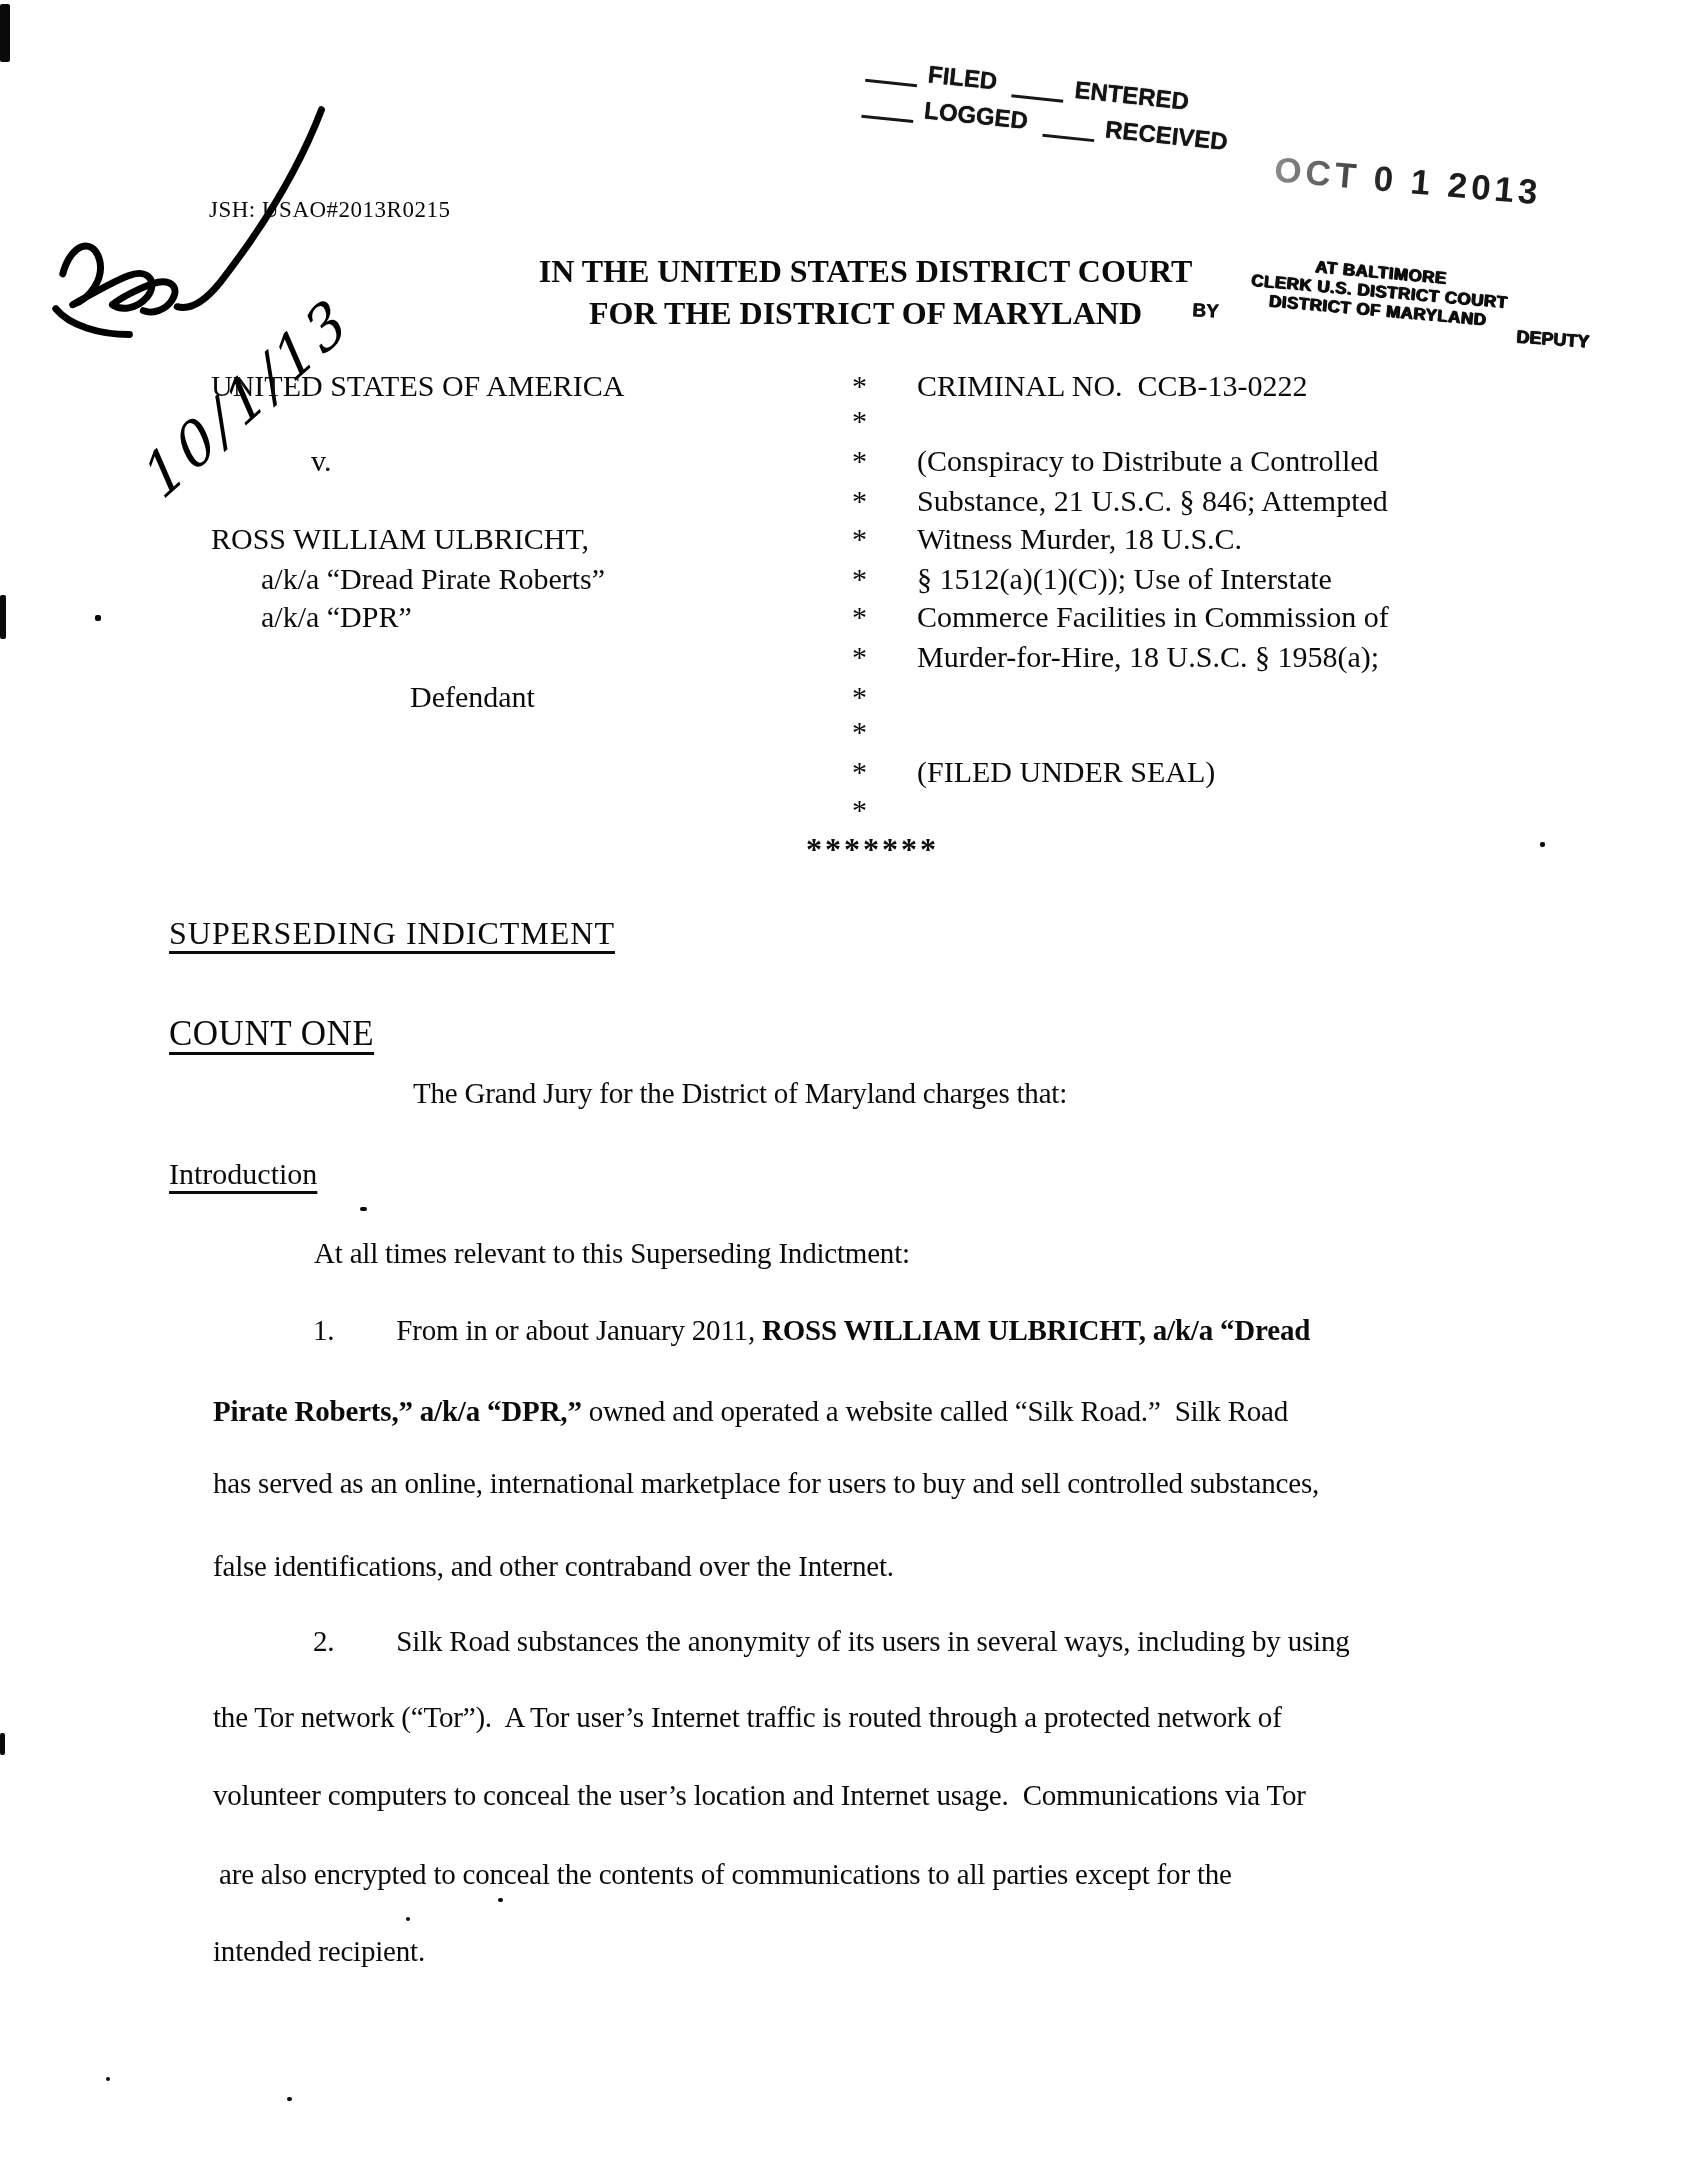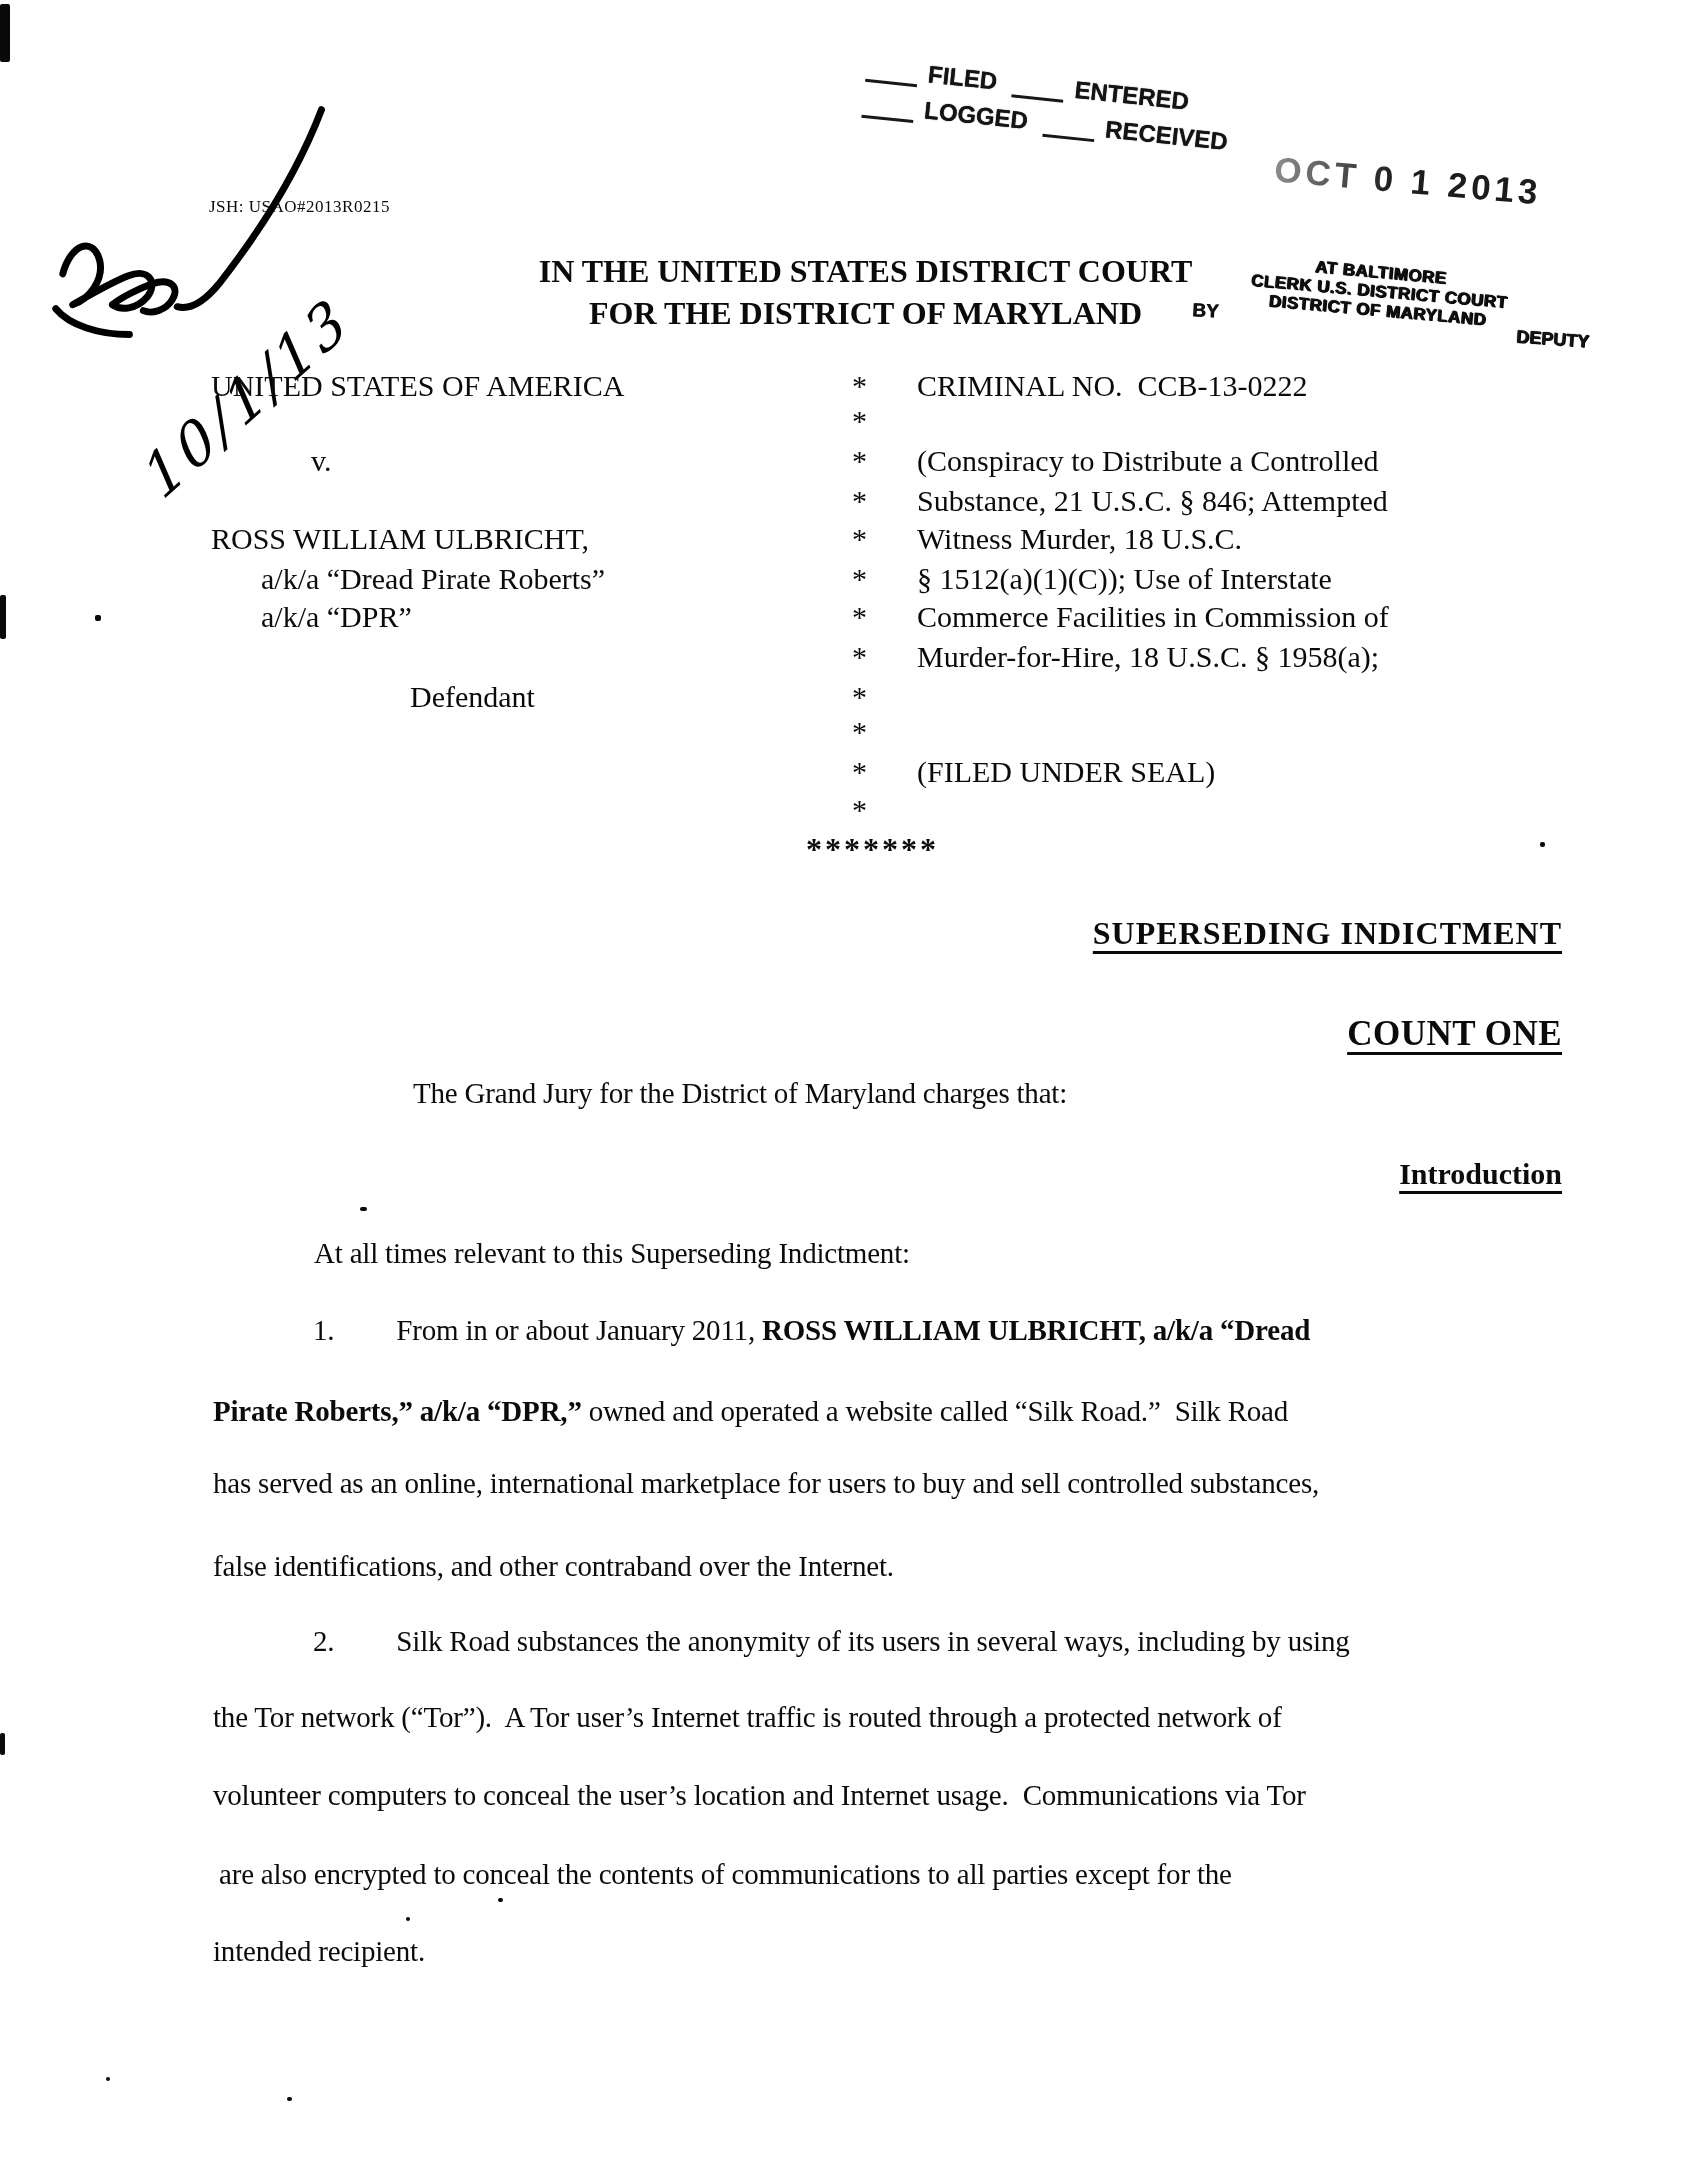--- a/index.html
+++ b/index.html
@@ -3,30 +3,30 @@
 <meta charset="utf-8">
 <style>
   html,body{margin:0;padding:0;background:#777;}
   #page{
     position:relative;width:1692px;height:2179px;background:#ffffff;
     font-family:"Liberation Serif", serif;color:#0b0b0b;overflow:hidden;
     margin:0 auto;
   }
   .abs{position:absolute;}
   
-  .caseref{left:209px;top:197px;font-size:17px;letter-spacing:0.5px;}
+  .caseref{left:209px;top:197px;font-size:23px;letter-spacing:0.5px;}
   .court-title{left:169px;top:250px;width:1393px;text-align:center;font-weight:bold;font-size:32px;line-height:42px;}
   
   .cap-row{left:0;top:0;width:1692px;height:38px;}
   .cap-left,.cap-right,.cap-star{position:absolute;top:0;font-weight:normal;font-size:30px;white-space:pre;}
   .cap-star{left:852px;}
   .cap-right{left:917px;}
   .cap-sep{left:806px;top:831px;font-weight:bold;font-size:32px;letter-spacing:3px;}
   
-  .h-center{left:169px;width:1393px;text-align:right;font-weight:bold;}
+  .h-center{left:169px;width:1393px;text-align:left;font-weight:normal;}
   .h-underline{text-decoration:underline;text-decoration-thickness:2.5px;text-underline-offset:7px;}
   #h-indictment{top:915px;font-size:32px;letter-spacing:1px;}
   #h-countone{top:1014px;font-size:35px;letter-spacing:0.5px;}
   #h-intro{top:1157px;font-size:30px;}
   
   .bodyline{font-size:29px;letter-spacing:-0.2px;line-height:36px;white-space:pre;}
   .bodyline b{font-weight:bold;}
   
   .stamp-filed{left:868px;top:54px;transform:rotate(6deg);transform-origin:0 0;
     font-family:"Liberation Sans",sans-serif;font-weight:bold;font-size:24px;color:#141414;

